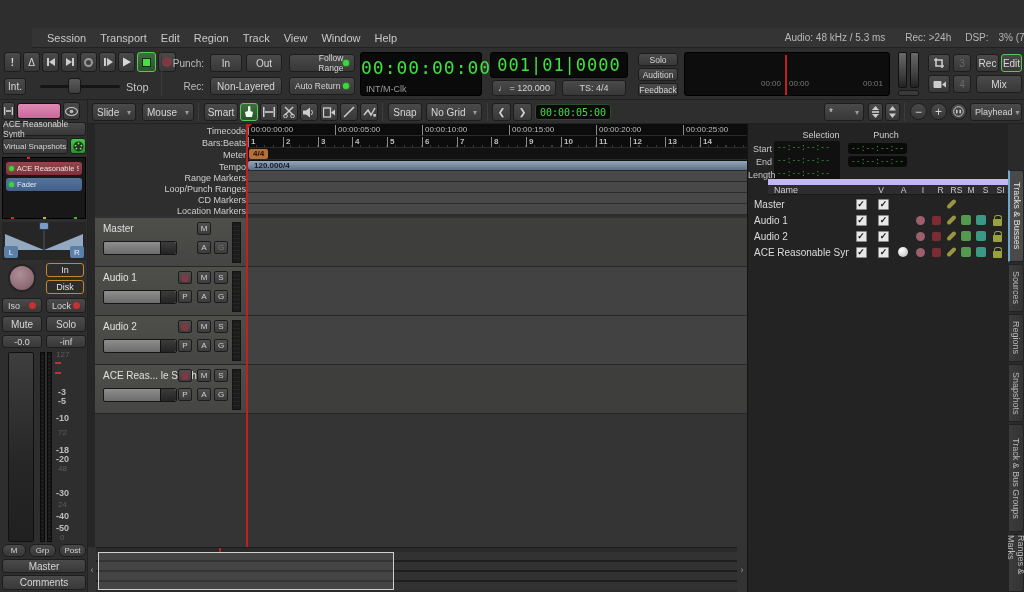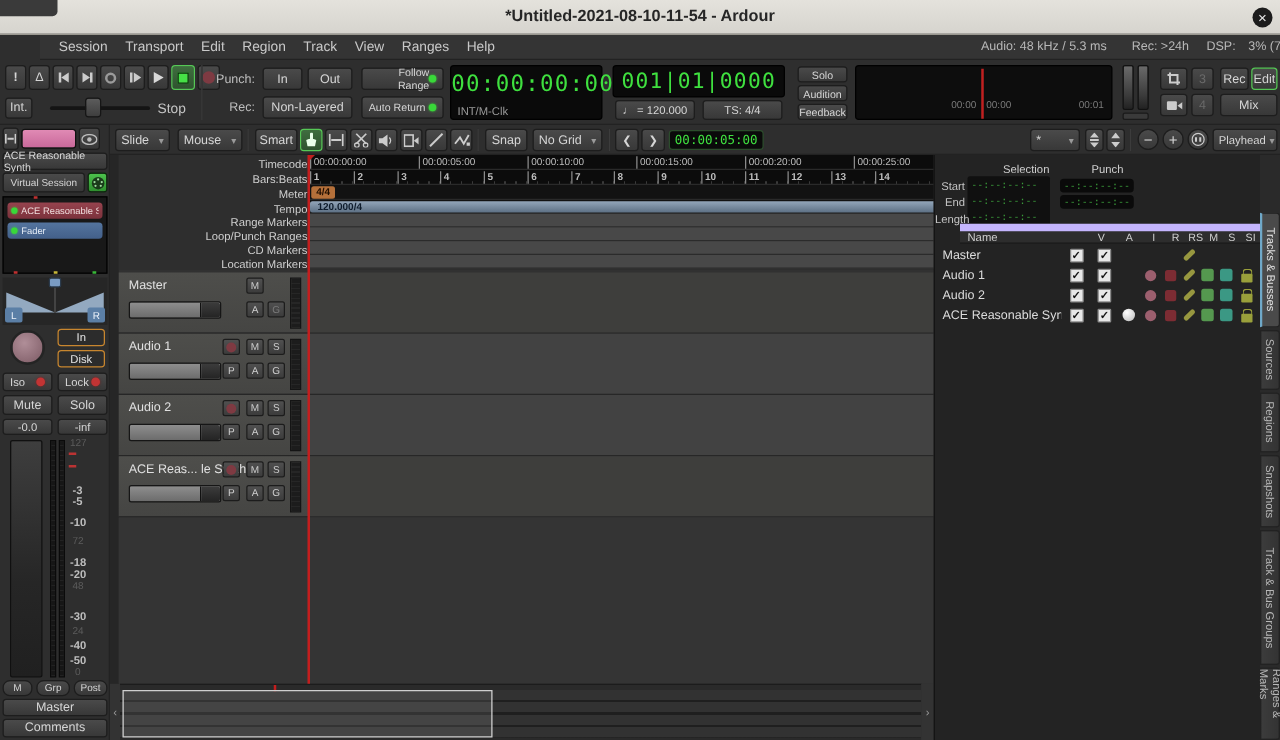--- a/index.html
+++ b/index.html
@@ -43,36 +43,29 @@
   .vtab { writing-mode:vertical-rl; font-size:9px; color:#b8b8b8; background:linear-gradient(90deg,#3c3c3c,#333);
           border:1px solid #222; border-radius:0 3px 3px 0; display:flex; align-items:center; justify-content:center; }
   .vtab.active { background:#4a4a4a; border-left:2px solid #6fa8c8; color:#e2e2e2; }
   svg { display:block; }
 </style>
 </head>
 <body>
 
 <div id="app">
 
-  <div class="abs" style="left:0;top:0;width:1024px;height:28px;background:linear-gradient(#e4e2dc,#d6d4ce);border-bottom:1px solid #9a9890;">
-    <div class="abs" style="left:0;top:0;width:46px;height:13px;background:#3a3a3a;border-radius:0 0 4px 0;"></div>
-    <div class="abs" style="left:0;right:0;top:5px;text-align:center;font-size:13px;font-weight:bold;color:#262626;">*Untitled-2021-08-10-11-54 - Ardour</div>
-    <div class="abs flexc" style="right:6px;top:6px;width:16px;height:16px;border-radius:50%;background:#1c1c1c;color:#e8e8e8;font-size:12px;">
-      <span>×</span>
-    </div>
-  </div>
 
   <div class="abs" style="left:0;top:28px;width:1024px;height:20px;background:#343434;border-bottom:1px solid #222;display:flex;align-items:center;padding:0 8px;gap:0;margin-left:32px;">
     <span style="font-size:11px;color:#c9c9c9;padding:0 7px;">Session</span>
     <span style="font-size:11px;color:#c9c9c9;padding:0 7px;">Transport</span>
     <span style="font-size:11px;color:#c9c9c9;padding:0 7px;">Edit</span>
     <span style="font-size:11px;color:#c9c9c9;padding:0 7px;">Region</span>
     <span style="font-size:11px;color:#c9c9c9;padding:0 7px;">Track</span>
     <span style="font-size:11px;color:#c9c9c9;padding:0 7px;">View</span>
-    <span style="font-size:11px;color:#c9c9c9;padding:0 7px;">Ranges</span>
+    <span style="font-size:11px;color:#c9c9c9;padding:0 7px;">Window</span>
     <span style="font-size:11px;color:#c9c9c9;padding:0 7px;">Help</span>
     <span style="flex:1"></span>
     <span style="font-size:10px;color:#b8b8b8;padding:0 10px;">Audio: 48 kHz /  5.3 ms</span>
     <span style="font-size:10px;color:#b8b8b8;padding:0 10px;">Rec: &gt;24h</span>
     <span style="font-size:10px;color:#b8b8b8;padding:0 4px;">DSP:</span>
     <span style="font-size:10px;color:#b8b8b8;padding:0 6px;">3% (7)</span>
     <span class="flexc" style="width:14px;height:13px;background:#2a2a2a;border:1px solid #555;border-radius:3px;">
         <span style="width:6px;height:6px;border-radius:50%;background:#d8c83a;"></span>
       </span>
   </div>
@@ -345,21 +338,21 @@
     <div class="btn abs" style="left:63px;top:2px;width:17px;height:18px;">
         <svg width="13" height="9">
           <ellipse cx="6.5" cy="4.5" rx="6" ry="4" fill="none" stroke="#bbb" stroke-width="1.2"></ellipse>
           <circle cx="6.5" cy="4.5" r="1.8" fill="#bbb"></circle>
         </svg>
       </div>
     <div class="btn abs" style="left:2px;top:22px;width:84px;height:14px;font-size:8.5px;">
         <span>ACE Reasonable Synth</span>
       </div>
     <div class="btn abs" style="left:2px;top:38px;width:66px;height:16px;font-size:8px;">
-        <span>Virtual Session</span>
+        <span>Virtual Snapshots</span>
       </div>
     <div class="abs flexc" style="left:70px;top:38px;width:16px;height:16px;background:linear-gradient(#4cc24c,#2f8f2f);border:1px solid #0c2a0c;border-radius:3px;">
       <svg width="11" height="11">
           <circle cx="5.5" cy="5.5" r="5" fill="#1a3a1a"></circle>
           <circle cx="5.5" cy="2.5" r="0.9" fill="#9fdc9f"></circle>
           <circle cx="2.6" cy="4.6" r="0.9" fill="#9fdc9f"></circle>
           <circle cx="8.4" cy="4.6" r="0.9" fill="#9fdc9f"></circle>
           <circle cx="3.4" cy="7.6" r="0.9" fill="#9fdc9f"></circle>
           <circle cx="7.6" cy="7.6" r="0.9" fill="#9fdc9f"></circle>
         </svg>

